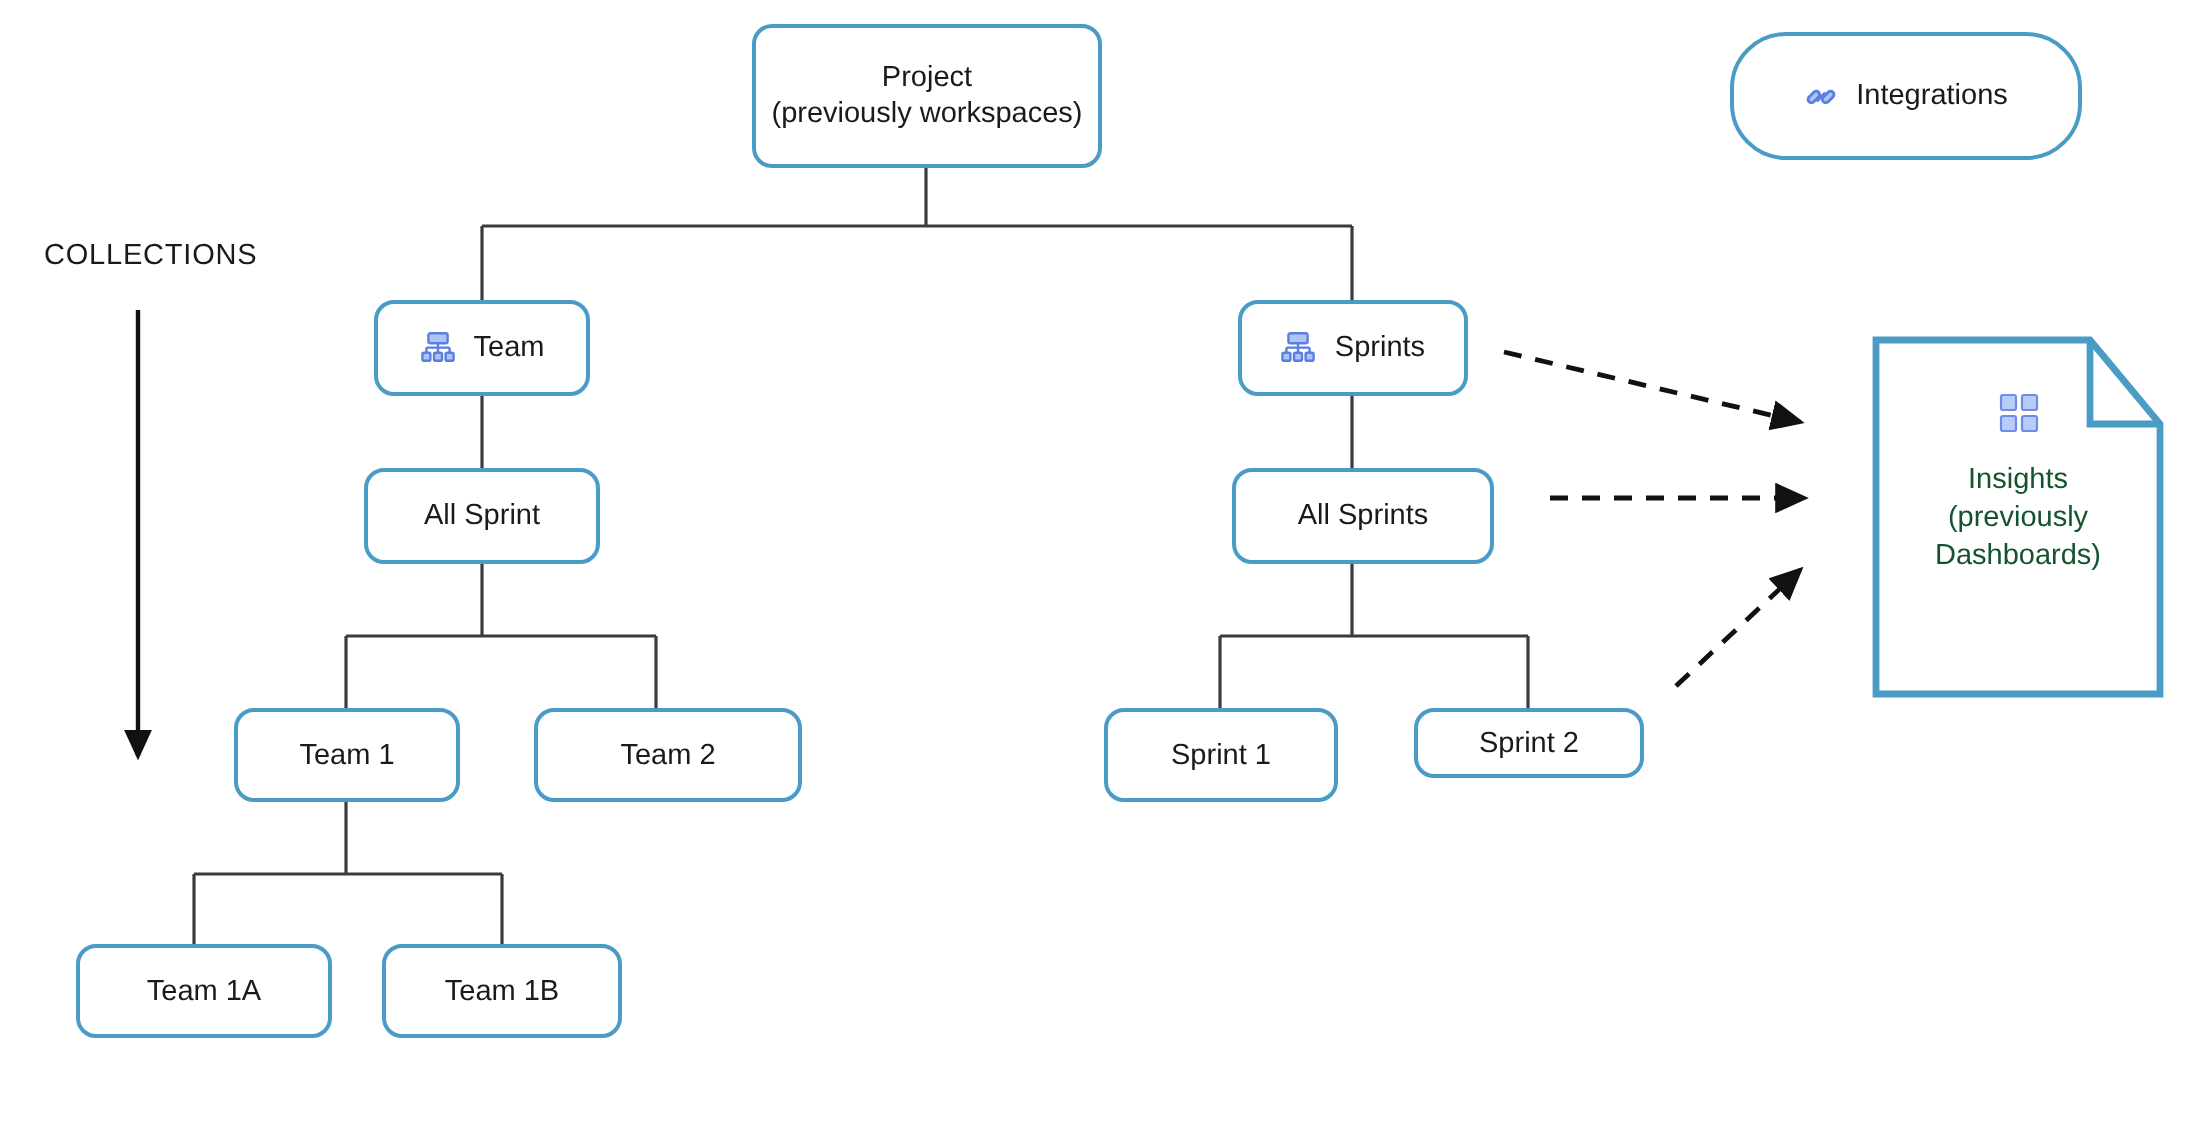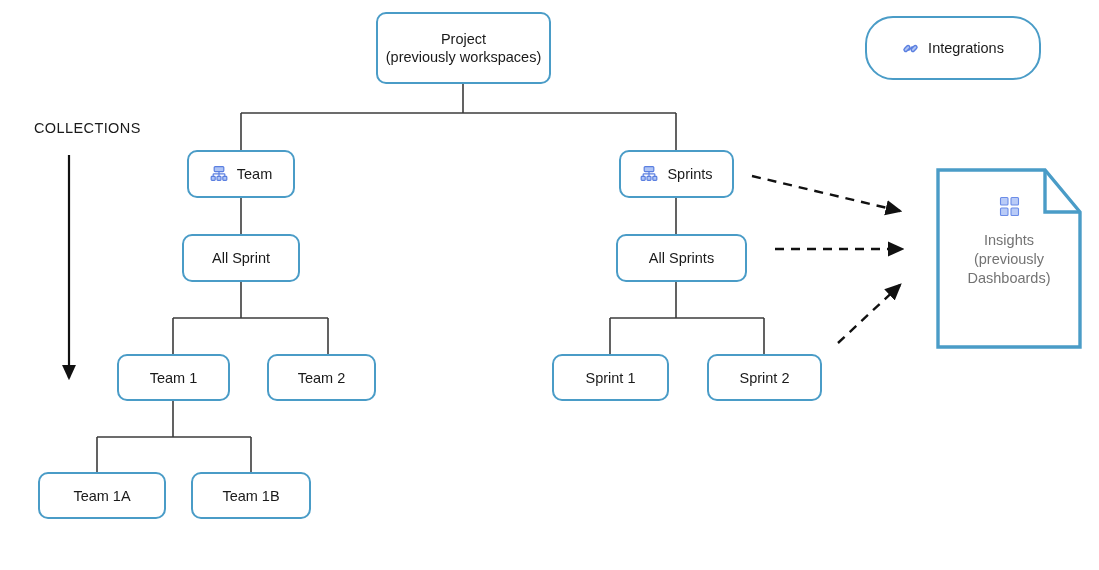--- a/index.html
+++ b/index.html
@@ -60,21 +60,21 @@
     position: absolute;
     font-size: 14.5px;
     letter-spacing: 0.4px;
     color: #1a1a1a;
   }
   .doc-text {
     position: absolute;
     text-align: center;
     font-size: 14.5px;
     line-height: 19px;
-    color: #737373;
+    color: #14532d;
     white-space: pre-line;
   }
   .doc-icon {
     position: absolute;
   }
 </style>
 </head>
 <body>
 
 <div id="canvas">
@@ -124,21 +124,21 @@
     <g stroke="#111111" stroke-width="2.2" fill="none">
       <path d="M69,155 L69,378" marker-end="url(#arrowhead2)"></path>
     </g>
 
     <g>
       <path d="M938,170 L1045,170 L1080,212 L1080,347 L938,347 Z" fill="#ffffff" stroke="#4a9cc7" stroke-width="3.4" stroke-linejoin="miter"></path>
       <path d="M1045,170 L1045,212 L1080,212" fill="none" stroke="#4a9cc7" stroke-width="3.4" stroke-linejoin="miter"></path>
     </g>
   </svg>
 
-  <div class="collections-label" style="left:22px; top:120px;margin-left:12px;">COLLECTIONS</div>
+  <div class="collections-label" style="left:22px; top:120px;">COLLECTIONS</div>
 
   <div class="node" style="left:376px; top:12px; width:175px; height:72px;">
     <span class="label">Project
 (previously workspaces)</span>
   </div>
 
   <div class="node pill with-icon" style="left:865px; top:16px; width:176px; height:64px;">
     <span class="icon">
       <svg width="17" height="17" viewBox="0 0 18 18">
         <g stroke="#5b7fe0" stroke-width="1.5" fill="#aec4f5" stroke-linecap="round">
@@ -190,29 +190,29 @@
   </div>
 
   <div class="node" style="left:616px; top:234px; width:131px; height:48px;">
     <span class="label">All Sprints</span>
   </div>
 
   <div class="node" style="left:117px; top:354px; width:113px; height:47px;justify-content:center;">
     <span class="label">Team 1</span>
   </div>
 
-  <div class="node" style="left:267px; top:354px; width:109px; height:47px;">
+  <div class="node" style="left:267px; top:354px; width:134px; height:47px;">
     <span class="label">Team 2</span>
   </div>
 
   <div class="node" style="left:552px; top:354px; width:117px; height:47px;">
     <span class="label">Sprint 1</span>
   </div>
 
-  <div class="node" style="left:707px; top:354px; width:115px; height:47px;">
+  <div class="node" style="left:707px; top:354px; width:115px; height:35px;">
     <span class="label">Sprint 2</span>
   </div>
 
   <div class="node" style="left:38px; top:472px; width:128px; height:47px;">
     <span class="label">Team 1A</span>
   </div>
 
   <div class="node" style="left:191px; top:472px; width:120px; height:47px;">
     <span class="label">Team 1B</span>
   </div>

